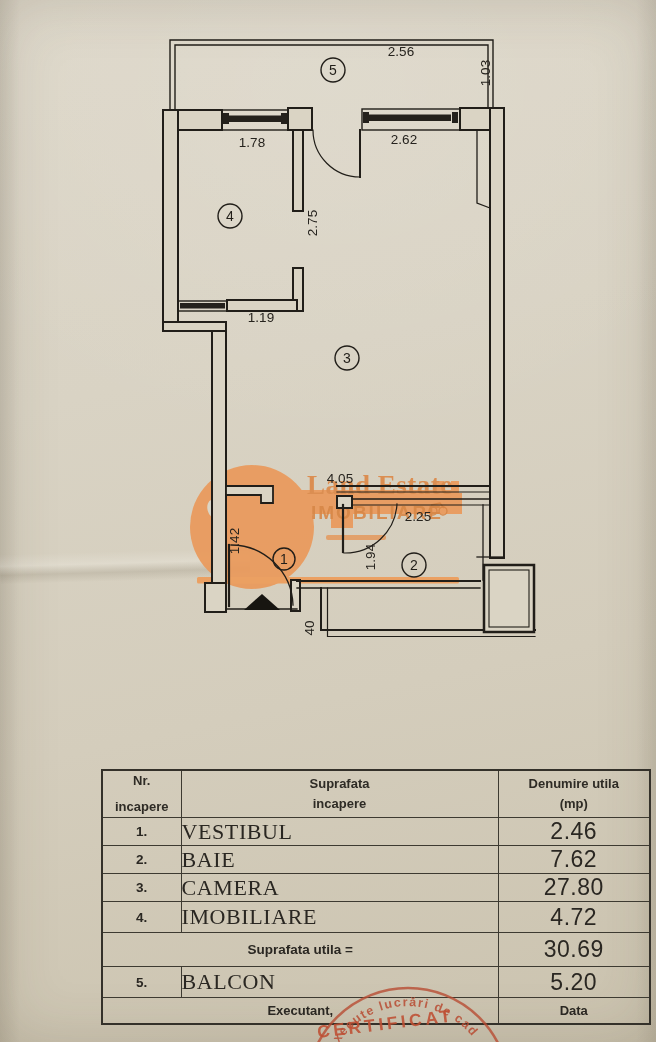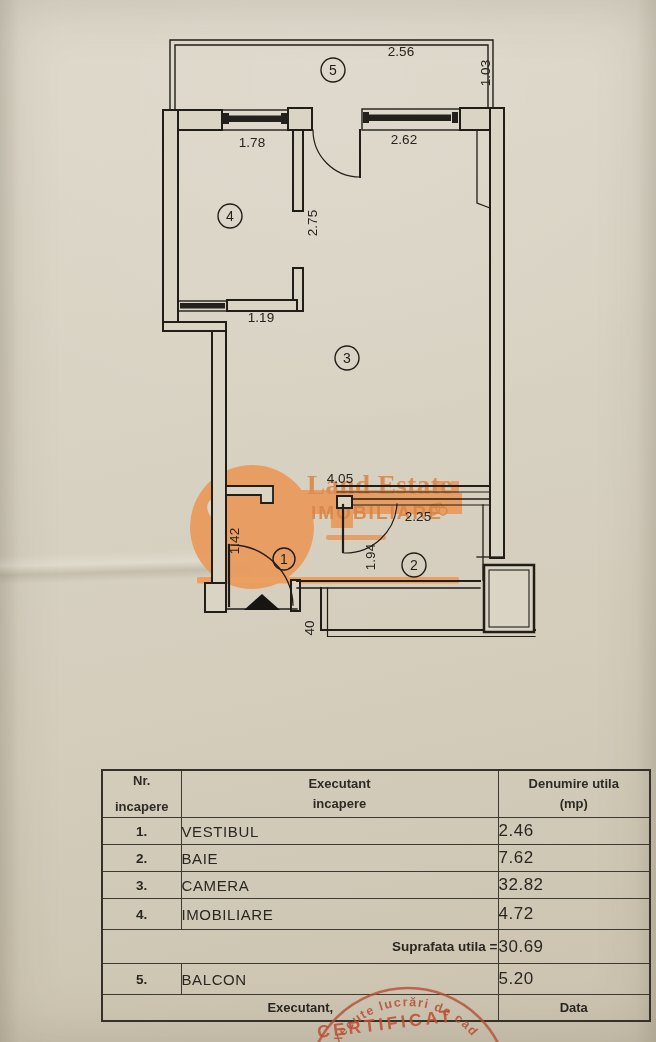--- a/index.html
+++ b/index.html
@@ -18,23 +18,23 @@
 
   svg.overlay{position:absolute;left:0;top:0;pointer-events:none;z-index:5;}
 
   .tablewrap{position:absolute;left:101px;top:769px;z-index:2;}
   table.areas{border-collapse:collapse;table-layout:fixed;width:548px;color:#2a2722;}
   table.areas td{border:1.6px solid #3d3a31;padding:0;vertical-align:middle;}
   table.areas{border:2.2px solid #34312a;}
   .hdr{font-size:13px;font-weight:700;line-height:1.55;text-align:center;color:#2e2b25;}
   .hdr .sp{display:block;height:6px;}
   td.nrcell{font-size:13.5px;font-weight:700;text-align:center;}
-  td.namecell{font-family:Liberation Sans, sans-serif;font-size:15px;letter-spacing:.6px;padding-left:12px;}
-  td.valcell{font-size:17px;letter-spacing:.5px;}
-  td.sumlabel{font-size:13.5px;font-weight:700;text-align:right;}
+  td.namecell{font-family:Liberation Serif, serif;font-size:22px;letter-spacing:.6px;padding-left:12px;}
+  td.valcell{font-size:23px;text-align:center;letter-spacing:.5px;}
+  td.sumlabel{font-size:13.5px;font-weight:700;text-align:center;}
   td.footcell{font-size:13px;font-weight:700;text-align:center;}
   .h-header{height:47px;}.h-r{height:27px;}.h-r4{height:31px;}
   .h-sub{height:34px;}.h-bal{height:31px;}.h-tot{height:27px;}.h-foot{height:26px;}
 </style>
 </head>
 <body>
 
 <div class="sheen"></div>
 <div class="crease"></div>
 
@@ -45,42 +45,42 @@
         <col style="width:317px">
         <col style="width:152px">
       </colgroup>
   <tbody>
         <tr class="h-header">
     <td class="hdr">
       <span>Nr.</span><span class="sp"></span>
       <span>incapere</span>
     </td>
     <td class="hdr">
-      <span>Executant</span><br>
+      <span>Suprafata</span><br>
       <span>incapere</span>
     </td>
     <td class="hdr">
       <span>Denumire utila</span><br>
       <span>(mp)</span>
     </td>
   </tr>
   <tr class="h-r">
     <td class="nrcell">1.</td>
     <td class="namecell">VESTIBUL</td>
     <td class="valcell">2.46</td>
   </tr>
   <tr class="h-r">
     <td class="nrcell">2.</td>
     <td class="namecell">BAIE</td>
     <td class="valcell">7.62</td>
   </tr>
   <tr class="h-r">
     <td class="nrcell">3.</td>
     <td class="namecell">CAMERA</td>
-    <td class="valcell">32.82</td>
+    <td class="valcell">27.80</td>
   </tr>
   <tr class="h-r4">
     <td class="nrcell">4.</td>
     <td class="namecell">IMOBILIARE</td>
     <td class="valcell">4.72</td>
   </tr>
   <tr class="h-sub">
     <td colspan="2" class="sumlabel">Suprafata utila =</td>
     <td class="valcell">30.69</td>
   </tr>

